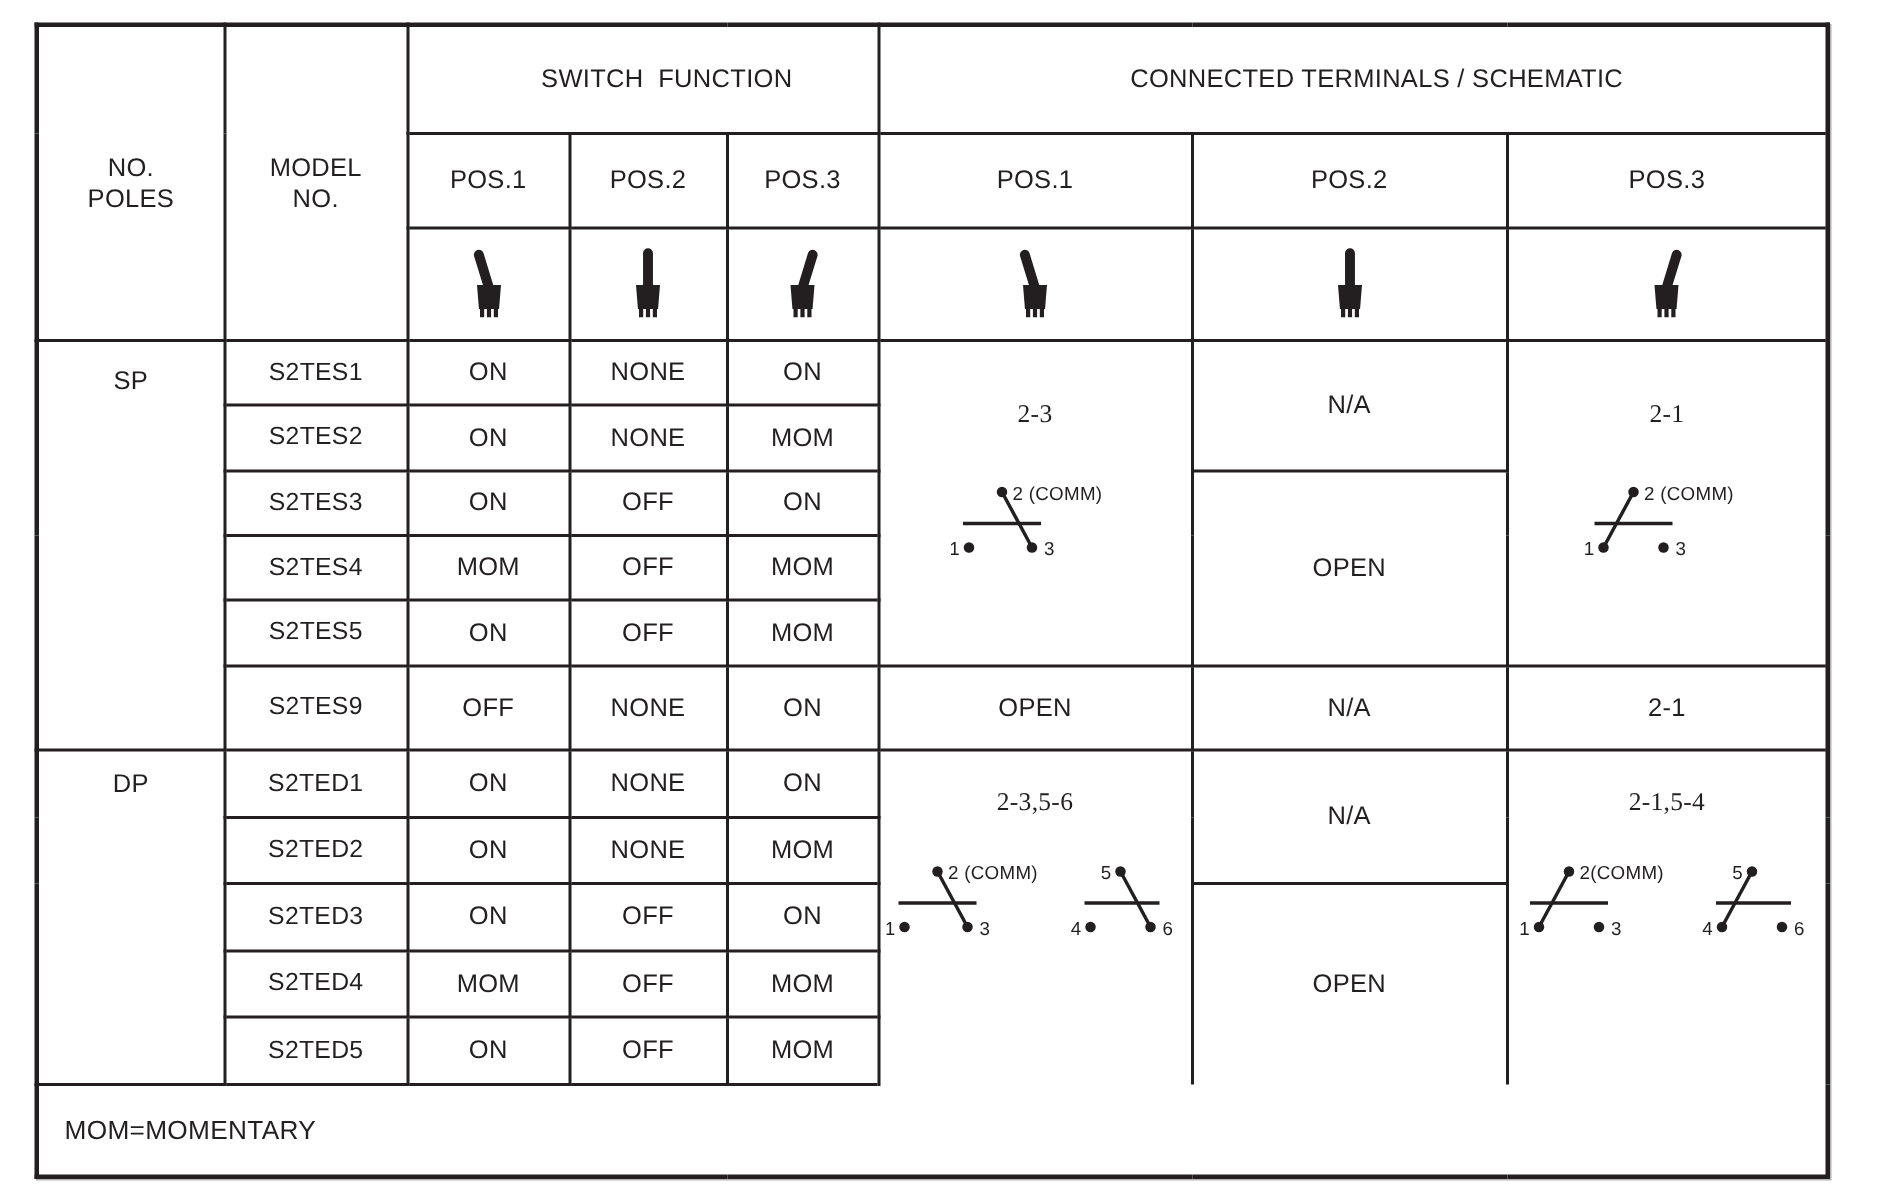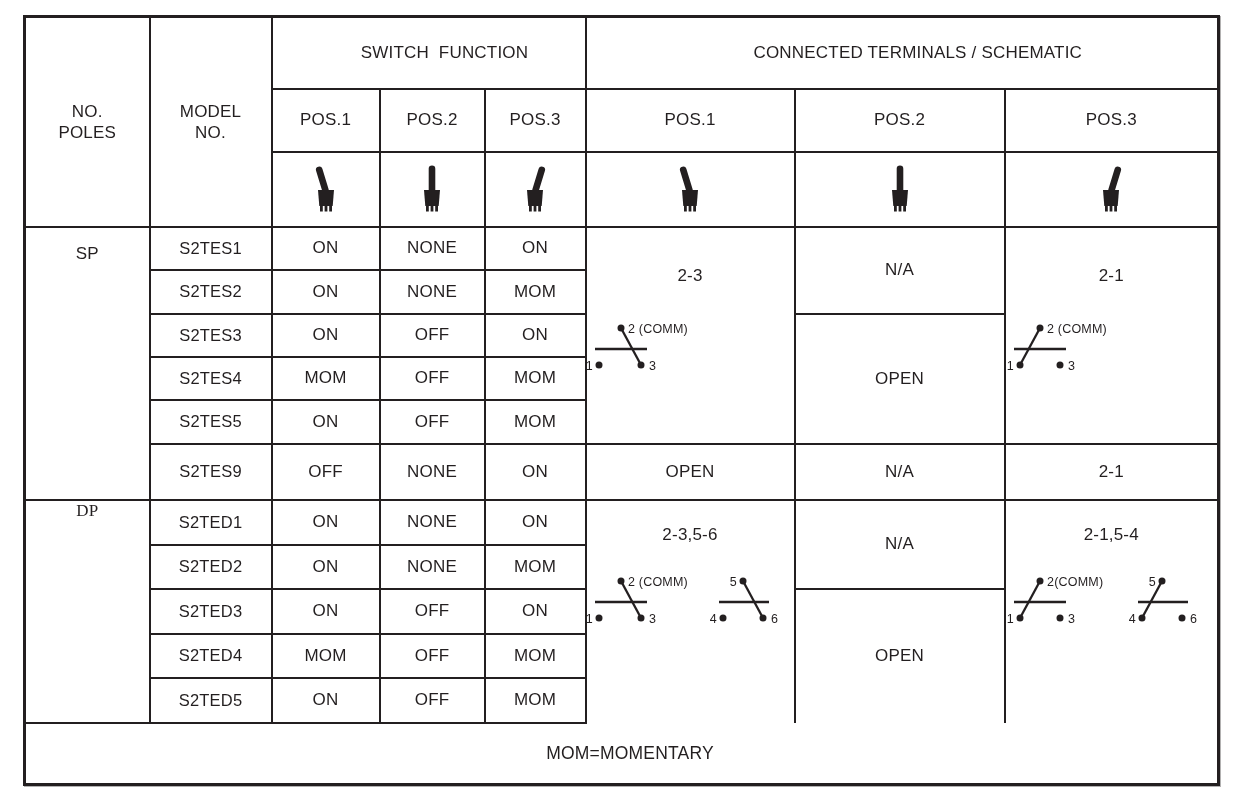--- a/index.html
+++ b/index.html
@@ -11,25 +11,25 @@
     border:3px solid #231f20;
     box-shadow:1px 1px 0 rgba(35,31,32,.35);}
   td{border:2px solid #231f20;text-align:center;vertical-align:middle;
      font-size:17px;letter-spacing:.2px;padding:0;overflow:hidden;}
   .two-line{white-space:pre-line;line-height:1.25;}
   .grp{font-size:17px;padding-left:32px;}
   .grp-sw{white-space:pre-wrap;}
   .model{font-size:16.5px;text-align:center;}
   .sch-merged{vertical-align:top;border-bottom-width:2px;}
   .no-bottom{border-bottom:none;}
-  .footer-cell{border-top:none;text-align:center;padding-left:17px;font-size:17.5px;}
-  .sch-value{line-height:20px;}
+  .footer-cell{border-top:none;text-align:left;padding-left:17px;font-size:17.5px;}
+  .sch-value{line-height:20px;font-family:Liberation Serif, serif;}
   .sch-value.sp{padding-top:38px;}
   .sch-value.dp{padding-top:24px;}
-  .sch-diagrams{display:flex;align-items:flex-start;gap:6px;}
+  .sch-diagrams{display:flex;justify-content:center;align-items:flex-start;gap:6px;}
   .sch-diagrams.sp{margin-top:32px;}
   .sch-diagrams.dp{margin-top:26px;}
   svg text{font-family:"Liberation Sans","DejaVu Sans",sans-serif;font-size:12.5px;fill:#231f20;}
   svg .ink{fill:#231f20;}
   svg .wire{stroke:#231f20;stroke-width:2.3;fill:none;}
   .toggle{display:block;margin:0 auto;}
 </style>
 </head>
 <body>
 
@@ -189,21 +189,21 @@
     <td class="model">S2TES9</td>
     <td>OFF</td>
     <td>NONE</td>
     <td>ON</td>
     <td>OPEN</td>
     <td>N/A</td>
     <td>2-1</td>
   </tr>
 
   <tr style="height:45px">
-    <td rowspan="5" style="vertical-align:top;font-family:Liberation Serif, serif;">DP</td>
+    <td rowspan="5" style="vertical-align:top;padding-top:12px;">DP</td>
     <td class="model">S2TED1</td>
     <td>ON</td>
     <td>NONE</td>
     <td>ON</td>
     <td rowspan="5" class="sch-merged no-bottom">
       <div class="sch-value dp">2-3,5-6</div>
       <div class="sch-diagrams dp">
         <svg width="112" height="56" viewBox="0 0 112 56">
           <line class="wire" x1="8" y1="31" x2="60" y2="31"></line>
           <line class="wire" x1="34" y1="10" x2="54" y2="47"></line>

